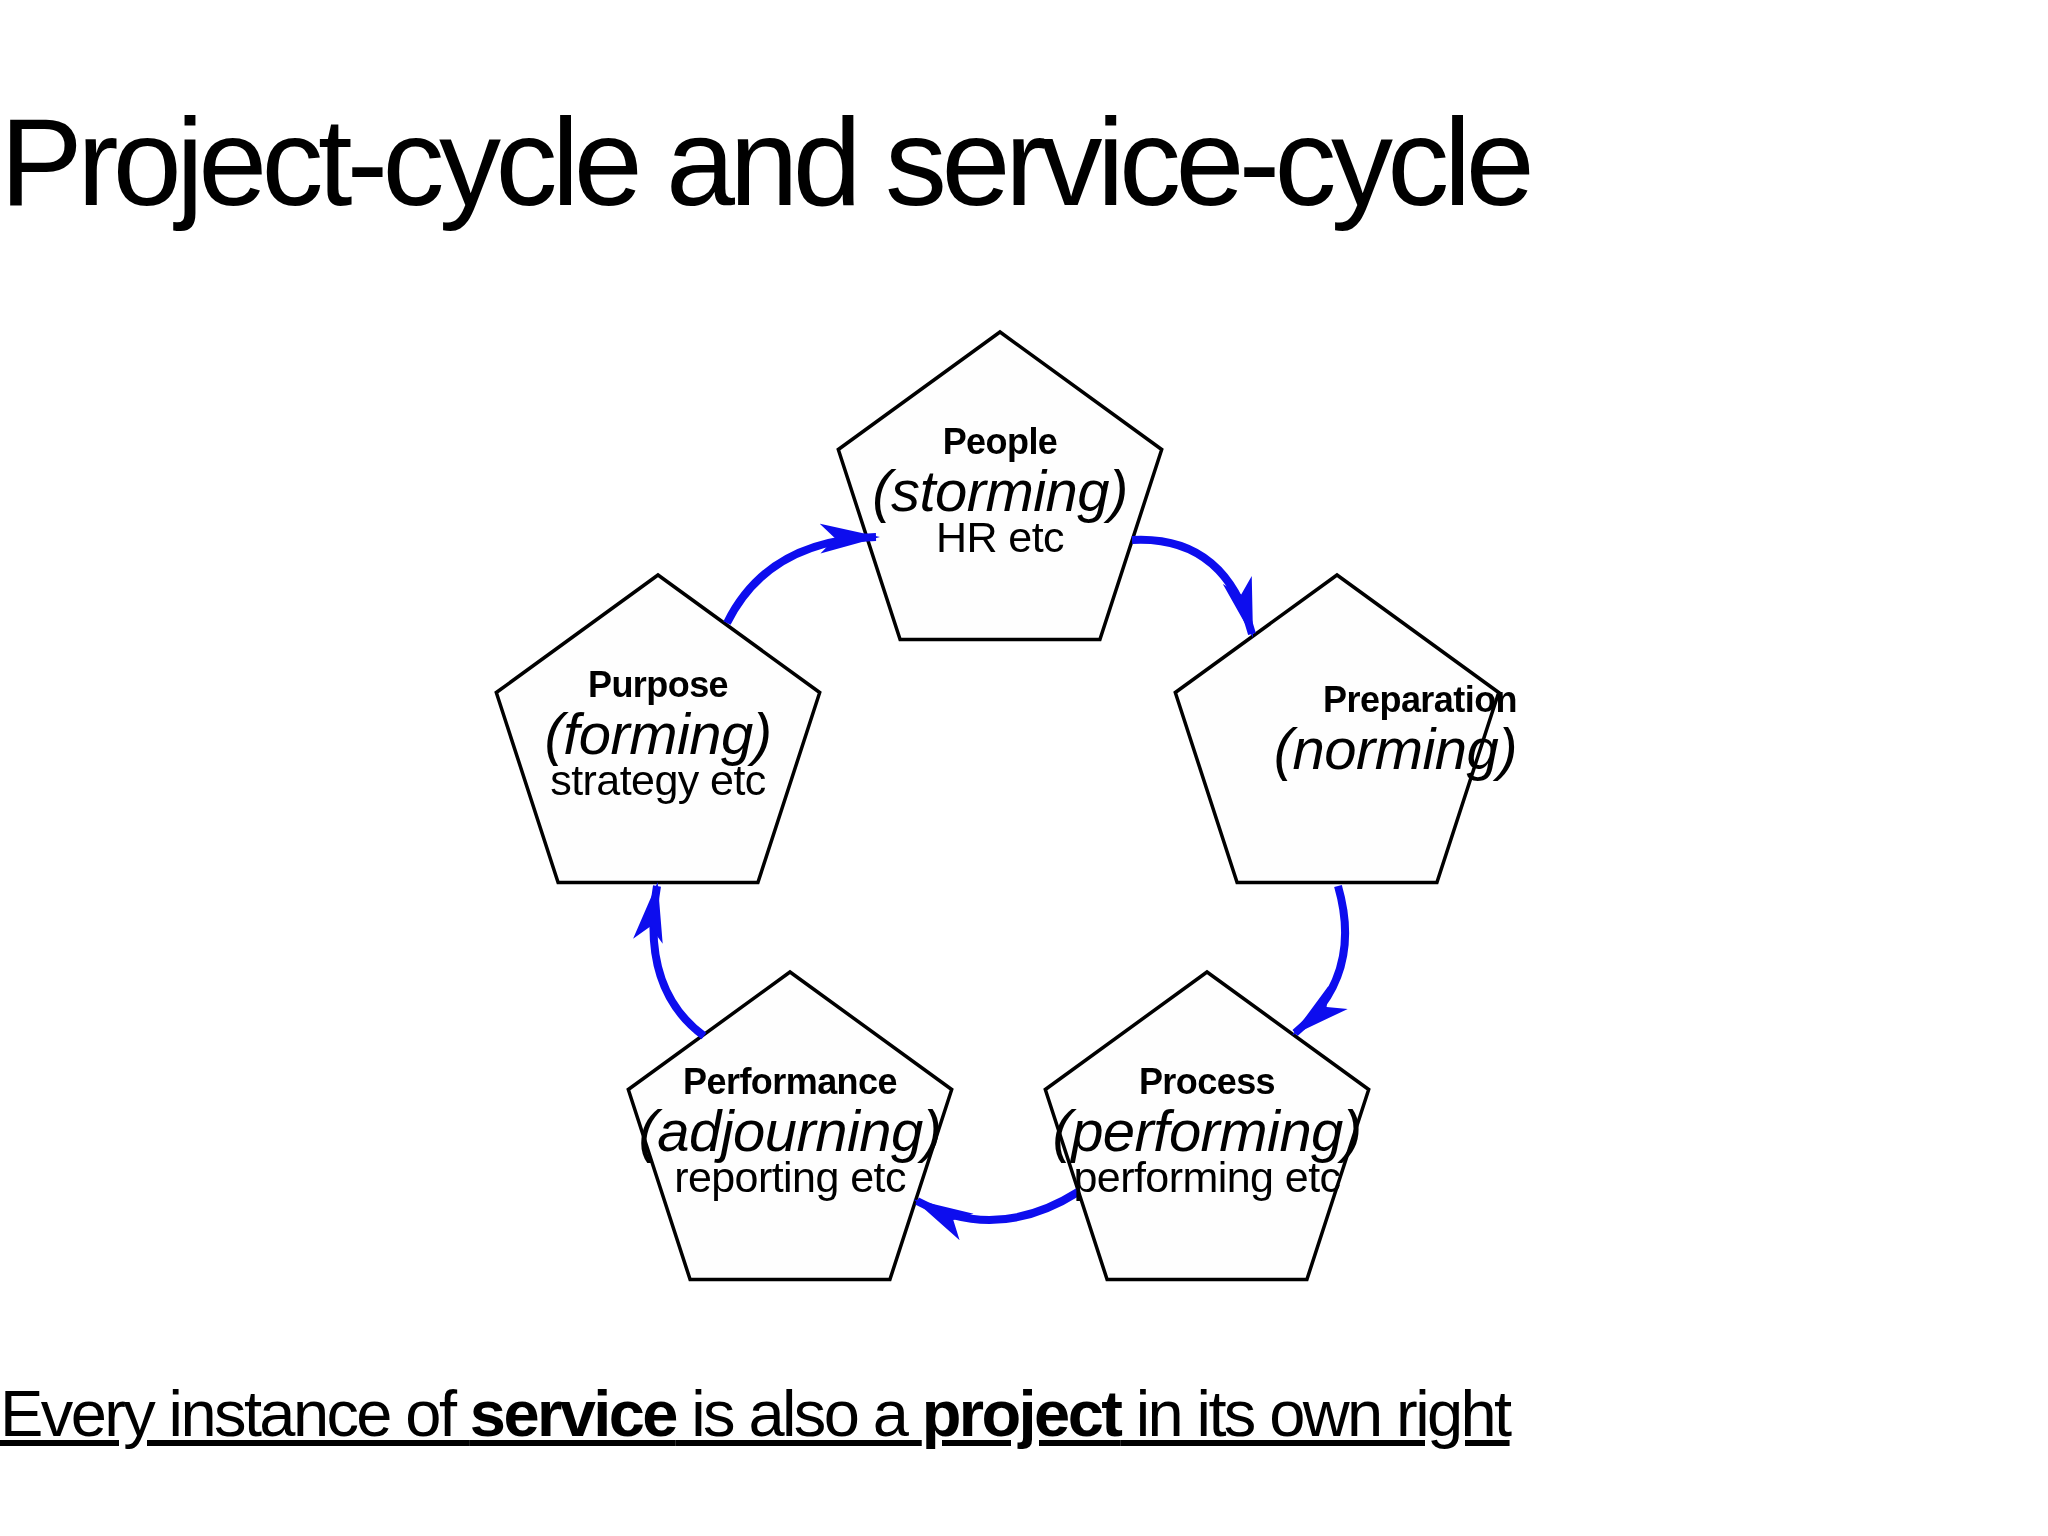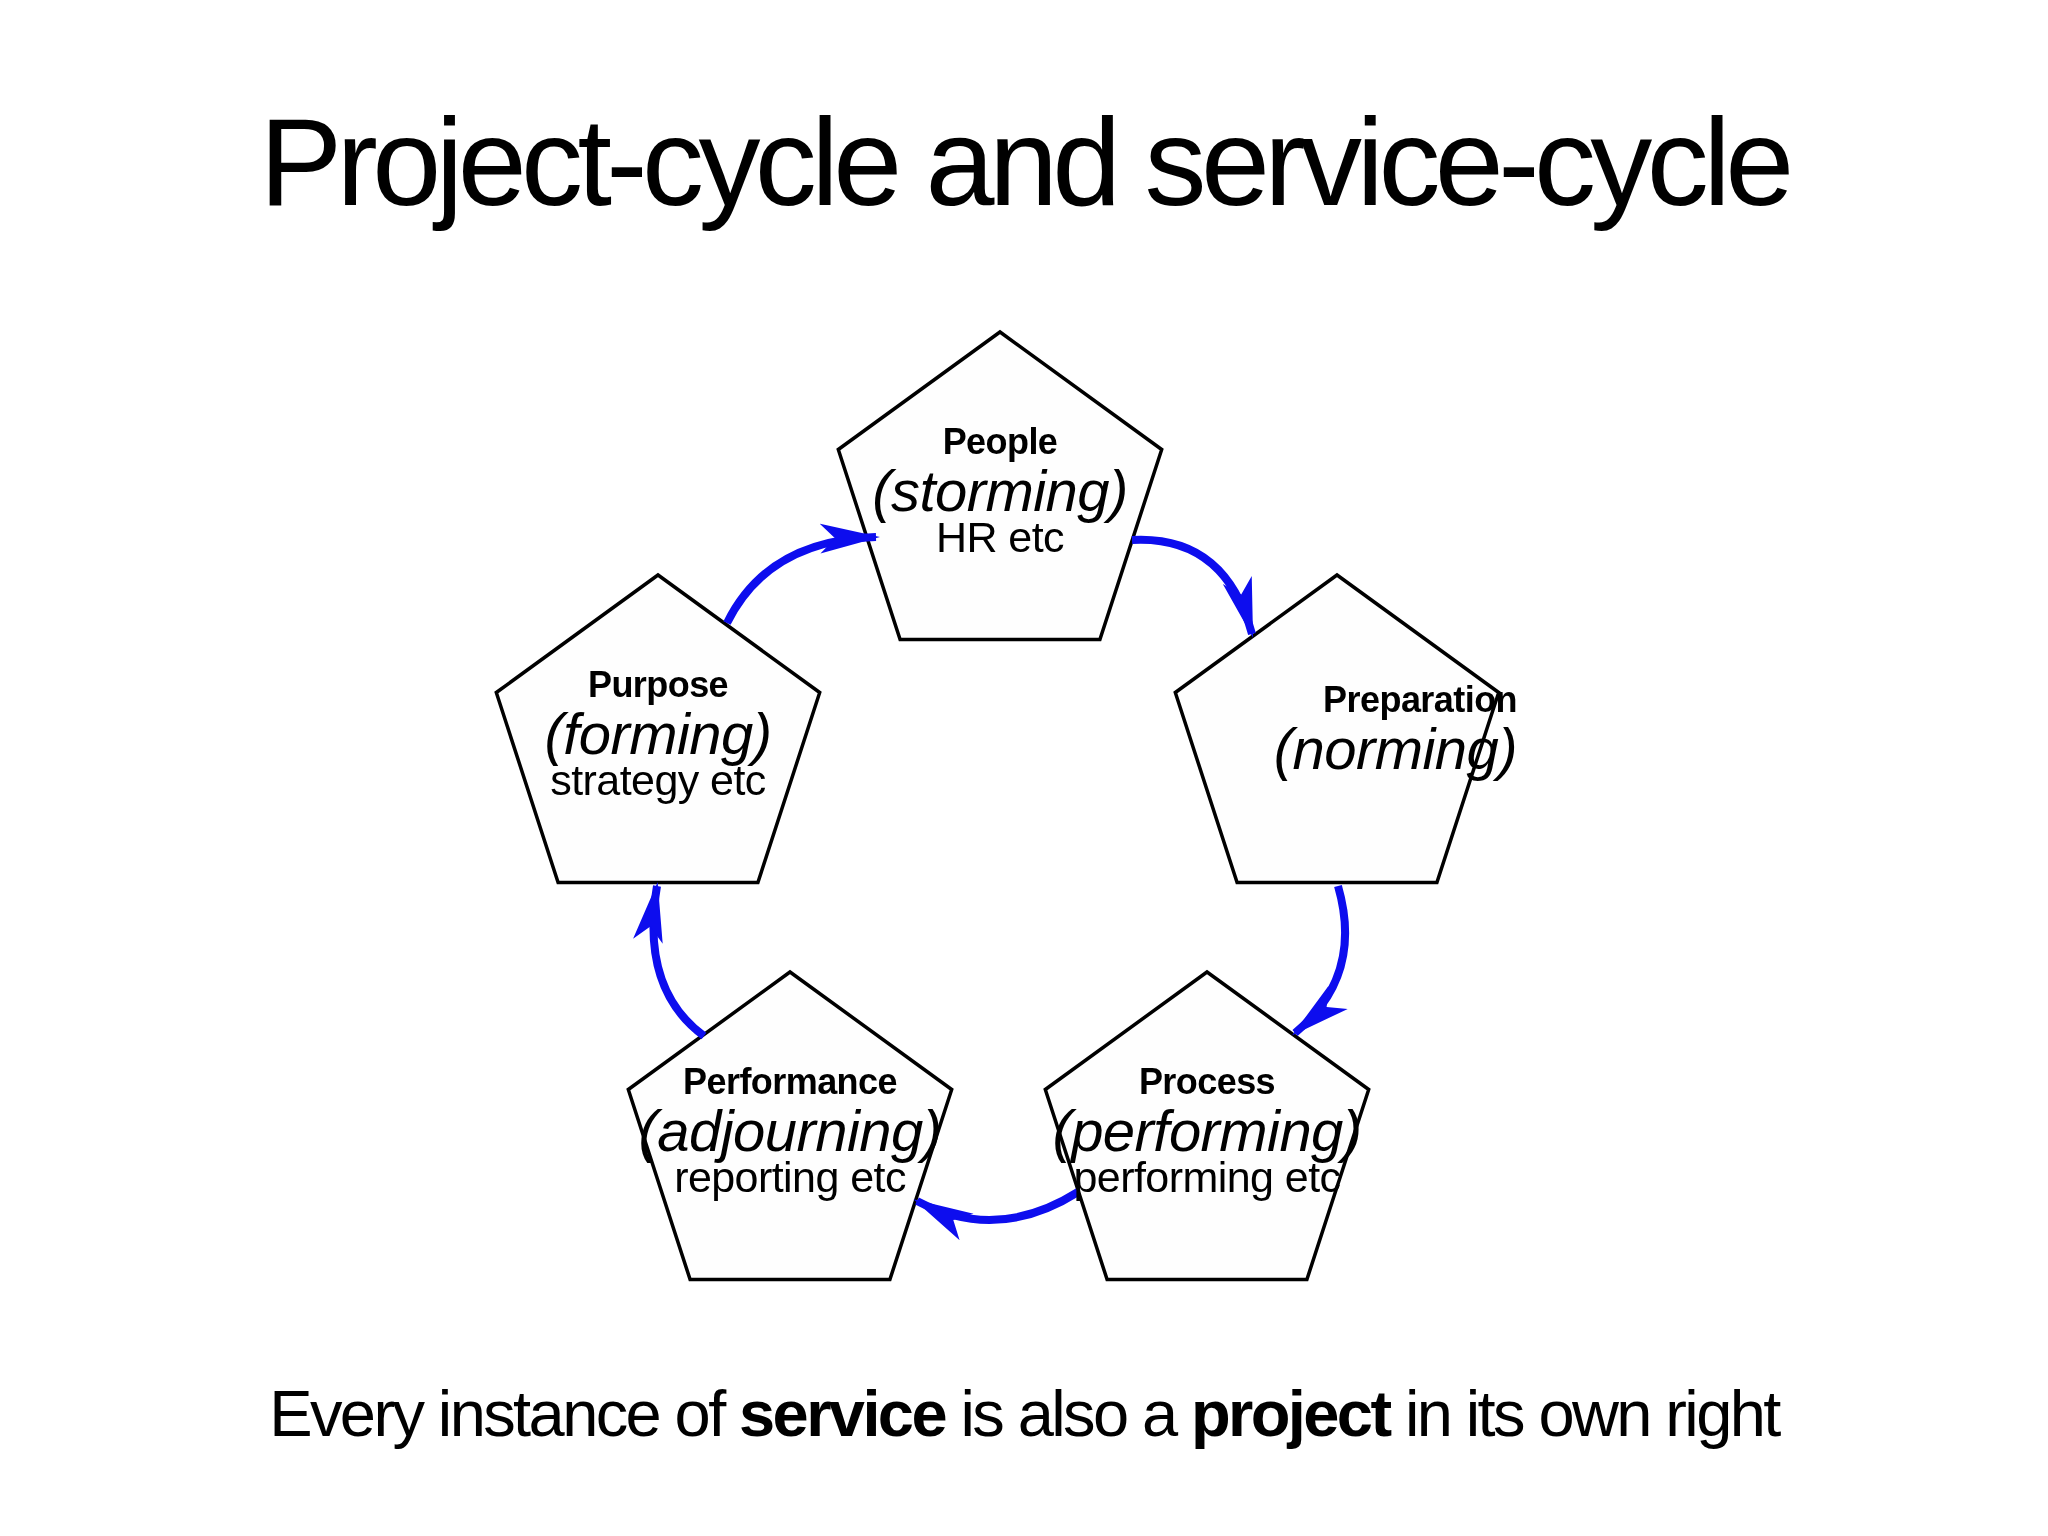--- a/index.html
+++ b/index.html
@@ -3,35 +3,35 @@
 <meta charset="utf-8">
 <style>
   html, body { margin:0; padding:0; background:#ffffff; }
   .slide {
     position:relative; width:2048px; height:1536px;
     background:#ffffff; overflow:hidden;
     font-family:"Liberation Sans", sans-serif; color:#000;
   }
   .title {
     position:absolute; top:94px; left:0; width:100%;
-    text-align:center; font-size:124px; line-height:1.1;
+    text-align:left; font-size:124px; line-height:1.1;
     letter-spacing:-0.045em; white-space:nowrap; color:#000;
   }
   .diagram-svg { position:absolute; left:0; top:0; width:2048px; height:1536px; }
   .node-label {
     position:absolute; width:360px; text-align:center;
     letter-spacing:-0.035em; color:#000;
   }
   .node-name     { font-size:36px; font-weight:bold; line-height:50px; }
   .node-stage    { font-size:58px; font-style:italic; line-height:47px; }
   .node-examples { font-size:43px; line-height:47px; }
   .caption {
     position:absolute; top:1376px; left:0; width:100%;
-    text-align:center; font-size:65px; letter-spacing:-0.04em;
-    white-space:nowrap; color:#000;
+    text-align:left; font-size:65px; letter-spacing:-0.04em;
+    white-space:nowrap; color:#000;text-decoration:underline;
   }
   .caption b { font-weight:bold; }
 </style>
 </head>
 <body>
 
 <div class="slide">
 
   <div class="title">Project-cycle and service-cycle</div>
 

